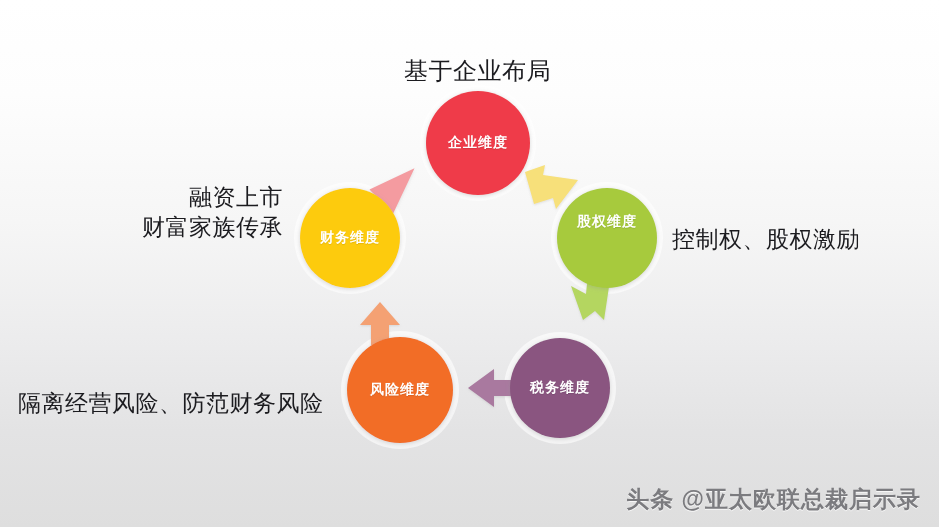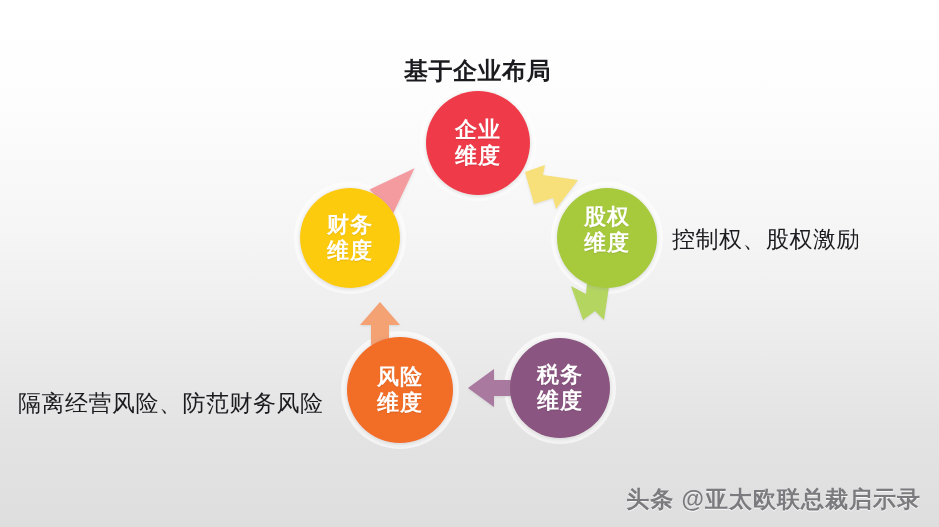--- a/index.html
+++ b/index.html
@@ -22,47 +22,47 @@
   #diagram-svg {
     position: absolute;
     left: 0;
     top: 0;
     width: 939px;
     height: 527px;
   }
   .node-label {
     position: absolute;
     display: flex;
-    flex-direction: column;
+    flex-direction: row;
     align-items: center;
     justify-content: center;
     color: #ffffff;
     font-weight: bold;
-    font-size: 22px;
+    font-size: 14px;
     line-height: 1.18;
     letter-spacing: 1px;
     text-align: center;
     pointer-events: none;
     text-shadow: 0 1px 1px rgba(0,0,0,0.10);
+    font-family: Liberation Serif, serif;
   }
   .node-label span { display: block; }
   .caption {
     position: absolute;
     color: #1b1b1f;
     font-size: 23px;
     line-height: 1.32;
     white-space: nowrap;
     letter-spacing: 0.5px;
   }
   .caption.right { text-align: right; }
   .caption.multi { white-space: normal; }
   .caption.multi span { display: block; }
   #title-caption {
     font-size: 24px;
-    font-weight: bold;
   }
   #watermark {
     position: absolute;
     right: 18px;
     bottom: 12px;
     font-size: 23px;
     font-weight: bold;
     color: #6e6e72;
     opacity: 0.88;
     letter-spacing: 1px;
@@ -115,21 +115,21 @@
       <circle cx="400" cy="390" r="53" fill="#f26d27" filter="url(#soft-shadow)"></circle>
       <circle cx="350" cy="238" r="50" fill="#fdcb11" filter="url(#soft-shadow)"></circle>
     </g>
   </svg>
 
   <div class="node-label" style="left:426px; top:91px; width:104px; height:104px;">
     <span>企业</span>
     <span>维度</span>
   </div>
 
-  <div class="node-label" style="left:557px; top:180px; width:100px; height:100px;">
+  <div class="node-label" style="left:557px; top:172px; width:100px; height:100px;">
     <span>股权</span>
     <span>维度</span>
   </div>
 
   <div class="node-label" style="left:510px; top:338px; width:100px; height:100px;align-items:center;">
     <span>税务</span>
     <span>维度</span>
   </div>
 
   <div class="node-label" style="left:347px; top:337px; width:106px; height:106px;">
@@ -143,17 +143,19 @@
   </div>
 
   <div class="caption" id="title-caption" style="left:404px; top:55px;">基于企业布局</div>
 
   <div class="caption" style="left:672px; top:224px;">控制权、股权激励</div>
 
 
   <div class="caption" style="left:18px; top:388px;">隔离经营风险、防范财务风险</div>
 
   <div class="caption right multi" style="left:83px; top:182px; width:200px;">
+    <span>融资上市</span>
+    <span>财富家族传承</span>
   </div>
 
   <div id="watermark">头条 @亚太欧联总裁启示录</div>
 
 </div>
 
 </body></html>

